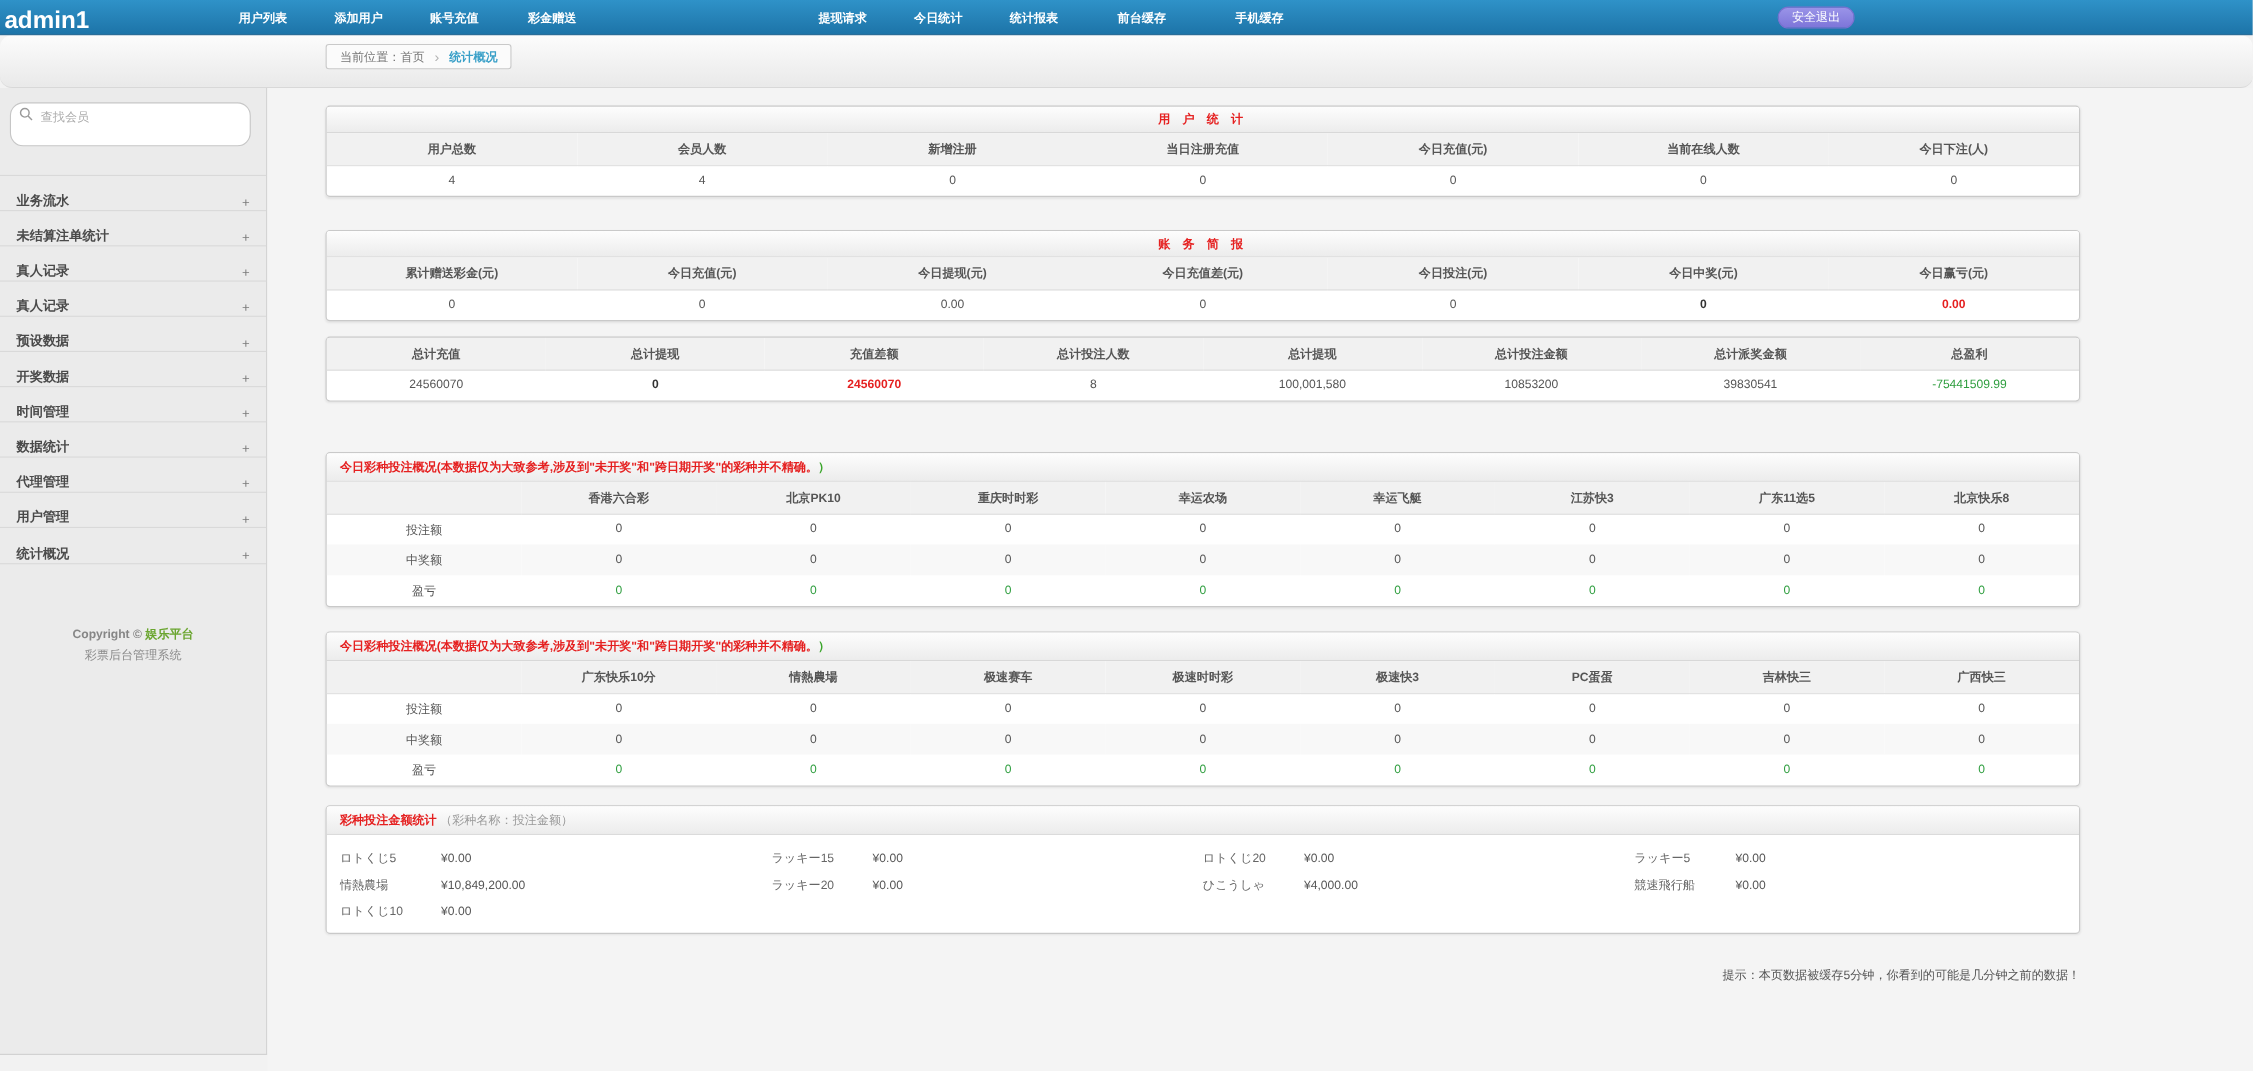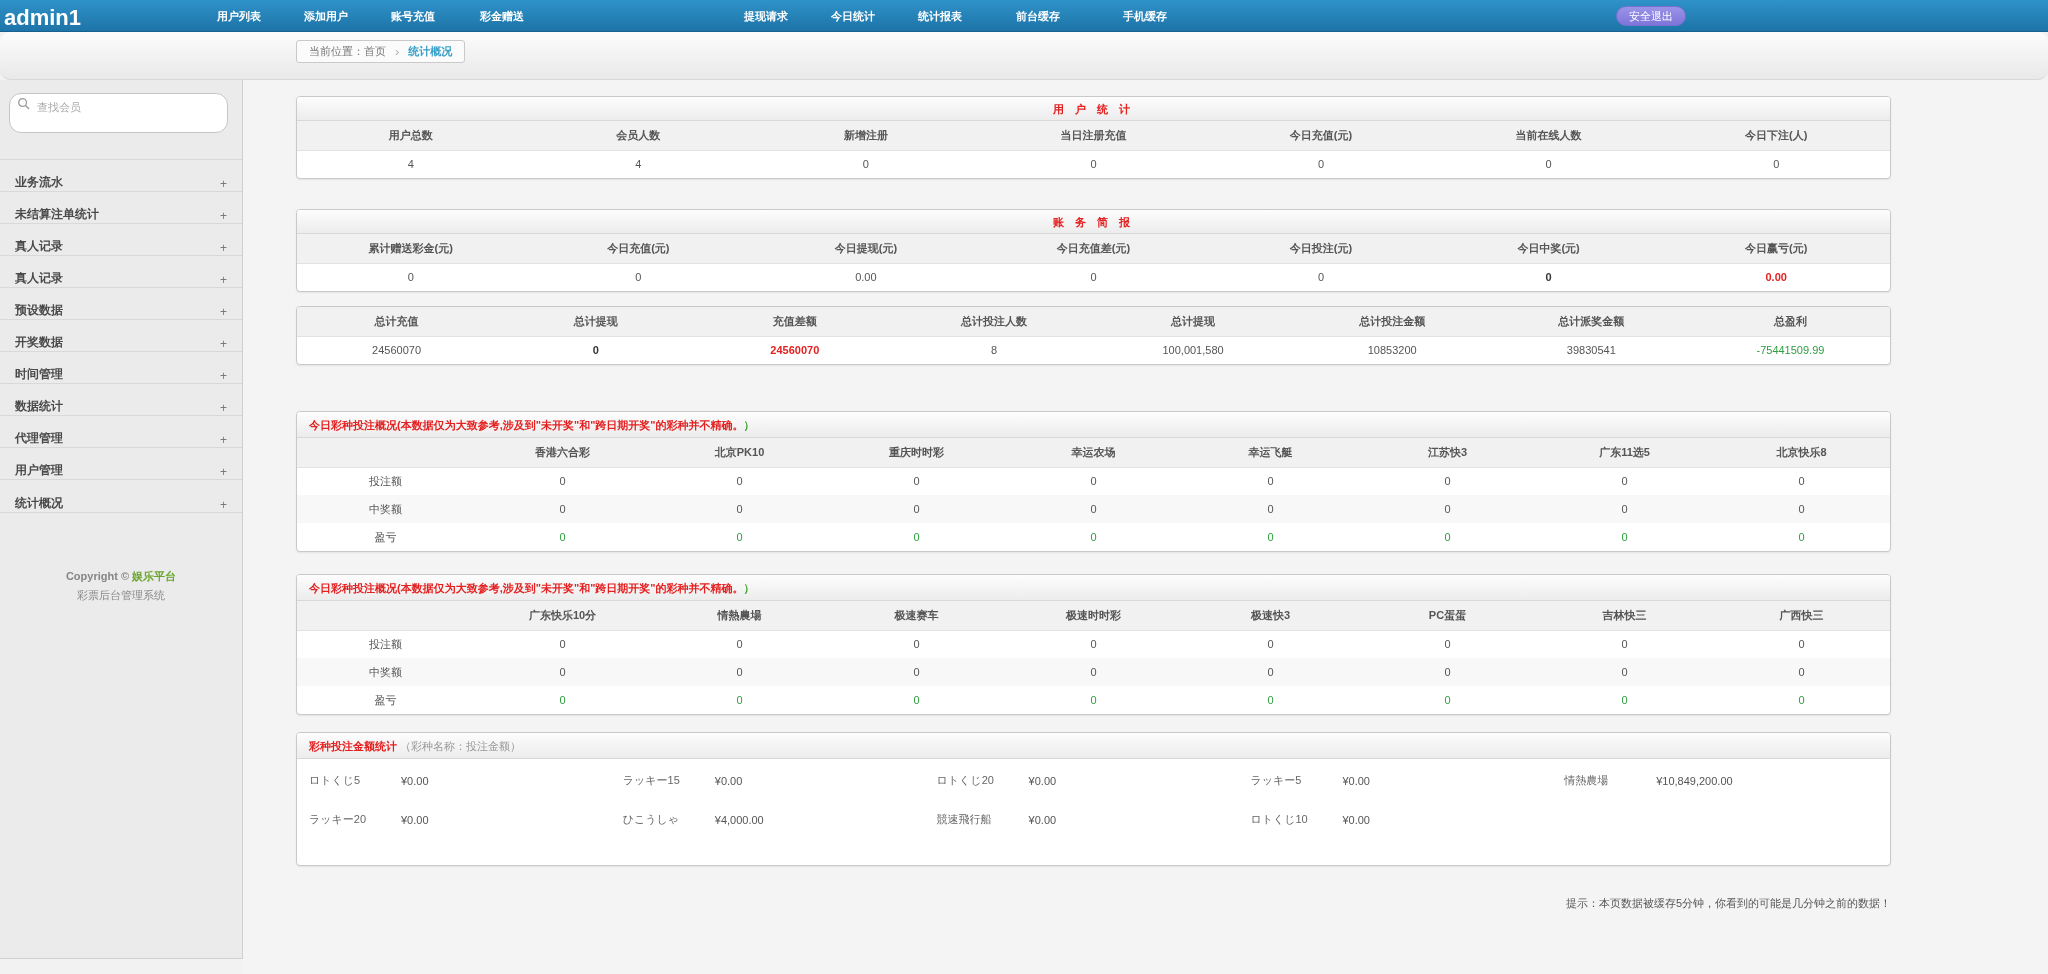--- a/index.html
+++ b/index.html
@@ -68,21 +68,21 @@
   th { height:29px; font-size:11px; font-weight:bold; color:#555; border-bottom:1px solid #e2e2e2; text-align:center; }
   td { height:28px; font-size:11px; color:#555; text-align:center; }
   tr.row-b { background:#f8f8f8; }
   td.bold { font-weight:bold; color:#333; }
   td.red { color:#e52020; font-weight:bold; }
   td.green { color:#2f9e3f; }
   .mt30{margin-top:30px;} .mt14{margin-top:14px;} .mt46{margin-top:46px;}
   .mt22{margin-top:22px;} .mt17{margin-top:17px;}
 
   
-  .amount-body { padding:12px 12px 36px; display:grid; grid-template-columns:repeat(5,1fr); row-gap:20px; }
+  .amount-body { padding:12px 12px 10px; display:grid; grid-template-columns:repeat(4,1fr); row-gap:5px; }
   .amount-item { display:flex; align-items:center; height:19px; font-size:11px; color:#666; }
   .amount-item .nm { width:92px; }
   .amount-item .val { color:#555; }
 
   .cache-tip { width:1595px; margin-top:30px; text-align:right; font-size:11px; color:#555; }
 </style>
 </head>
 <body>
 
 <header class="topbar">

